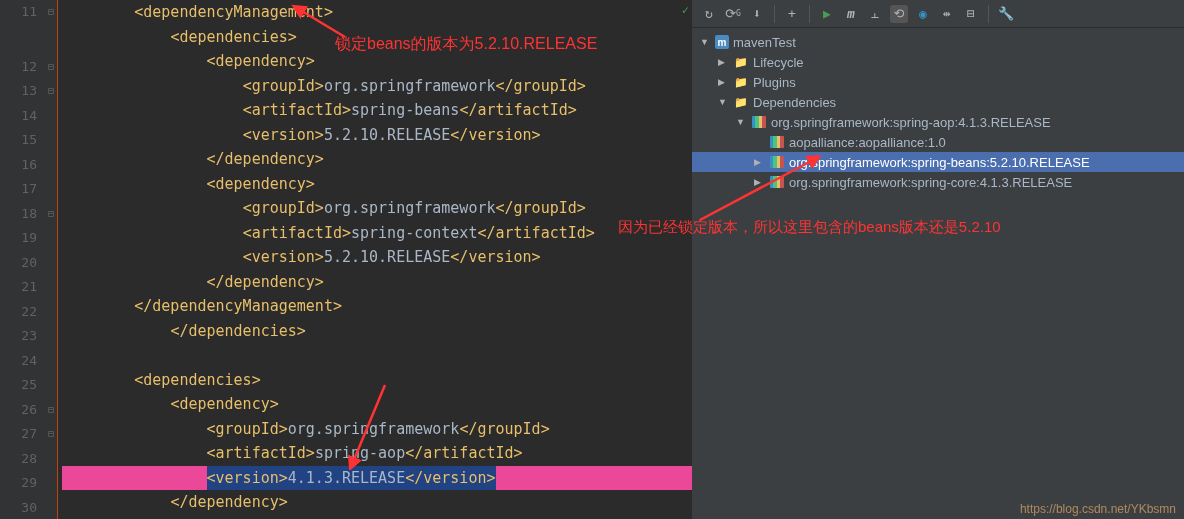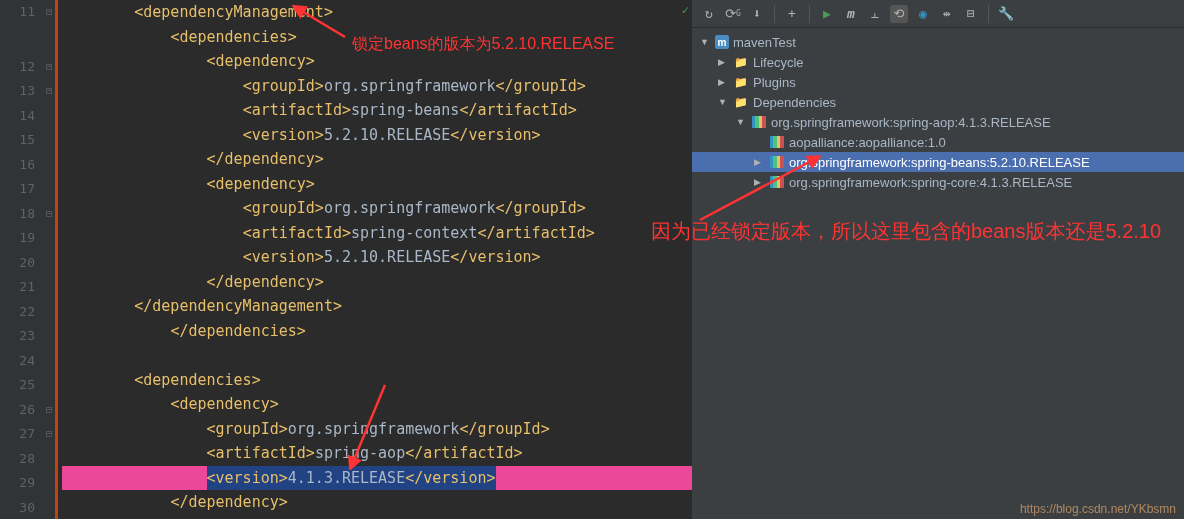--- a/index.html
+++ b/index.html
@@ -18,21 +18,21 @@
       background: #2b2b2b;
       position: relative;
     }
     .gutter {
       position: absolute;
       left: 0;
       top: 0;
       width: 58px;
       background: #313335;
       height: 100%;
-      border-right: 3px solid #c2410c;
+      border-right: 1px solid #c2410c;
     }
     .line-num {
       color: #606366;
       text-align: right;
       padding-right: 20px;
       height: 24.5px;
       line-height: 24.5px;
       font-size: 13px;
     }
     .fold-icon {
@@ -223,21 +223,21 @@
     </div>
 
   <svg class="arrow" style="left:290px; top:2px;" width="60" height="40">
     <defs>
         <marker id="ah1" markerWidth="10" markerHeight="10" refX="2" refY="3" orient="auto">
           <polygon points="0 0, 6 3, 0 6" fill="#ff3333"></polygon>
         </marker>
       </defs>
     <line x1="55" y1="35" x2="10" y2="8" stroke="#ff3333" stroke-width="2.5" marker-end="url(#ah1)"></line>
   </svg>
-  <div class="annotation" style="left:352px; top:34px;">锁定beans的版本为5.2.10.RELEASE</div>
+  <div class="annotation" style="left:335px; top:34px;">锁定beans的版本为5.2.10.RELEASE</div>
 
   <svg class="arrow" style="left:345px; top:380px;" width="50" height="90">
     <defs>
         <marker id="ah2" markerWidth="10" markerHeight="10" refX="2" refY="3" orient="auto">
           <polygon points="0 0, 6 3, 0 6" fill="#ff3333"></polygon>
         </marker>
       </defs>
     <line x1="40" y1="5" x2="8" y2="82" stroke="#ff3333" stroke-width="2.5" marker-end="url(#ah2)"></line>
   </svg>
 </div>
@@ -314,16 +314,16 @@
   </div>
 
   <svg class="arrow" style="position:absolute; left:695px; top:155px;" width="130" height="70">
     <defs>
         <marker id="ah3" markerWidth="10" markerHeight="10" refX="2" refY="3" orient="auto">
           <polygon points="0 0, 6 3, 0 6" fill="#ff3333"></polygon>
         </marker>
       </defs>
     <line x1="5" y1="65" x2="118" y2="5" stroke="#ff3333" stroke-width="2.5" marker-end="url(#ah3)"></line>
   </svg>
-  <div class="annotation" style="position:absolute; left:618px; top:218px; font-size:20px;margin-left:33px;">因为已经锁定版本，所以这里包含的beans版本还是5.2.10</div>
+  <div class="annotation" style="position:absolute; left:618px; top:218px; font-size:15px;">因为已经锁定版本，所以这里包含的beans版本还是5.2.10</div>
 
   <div class="watermark">https://blog.csdn.net/YKbsmn</div>
 </div>
 
 </body></html>

